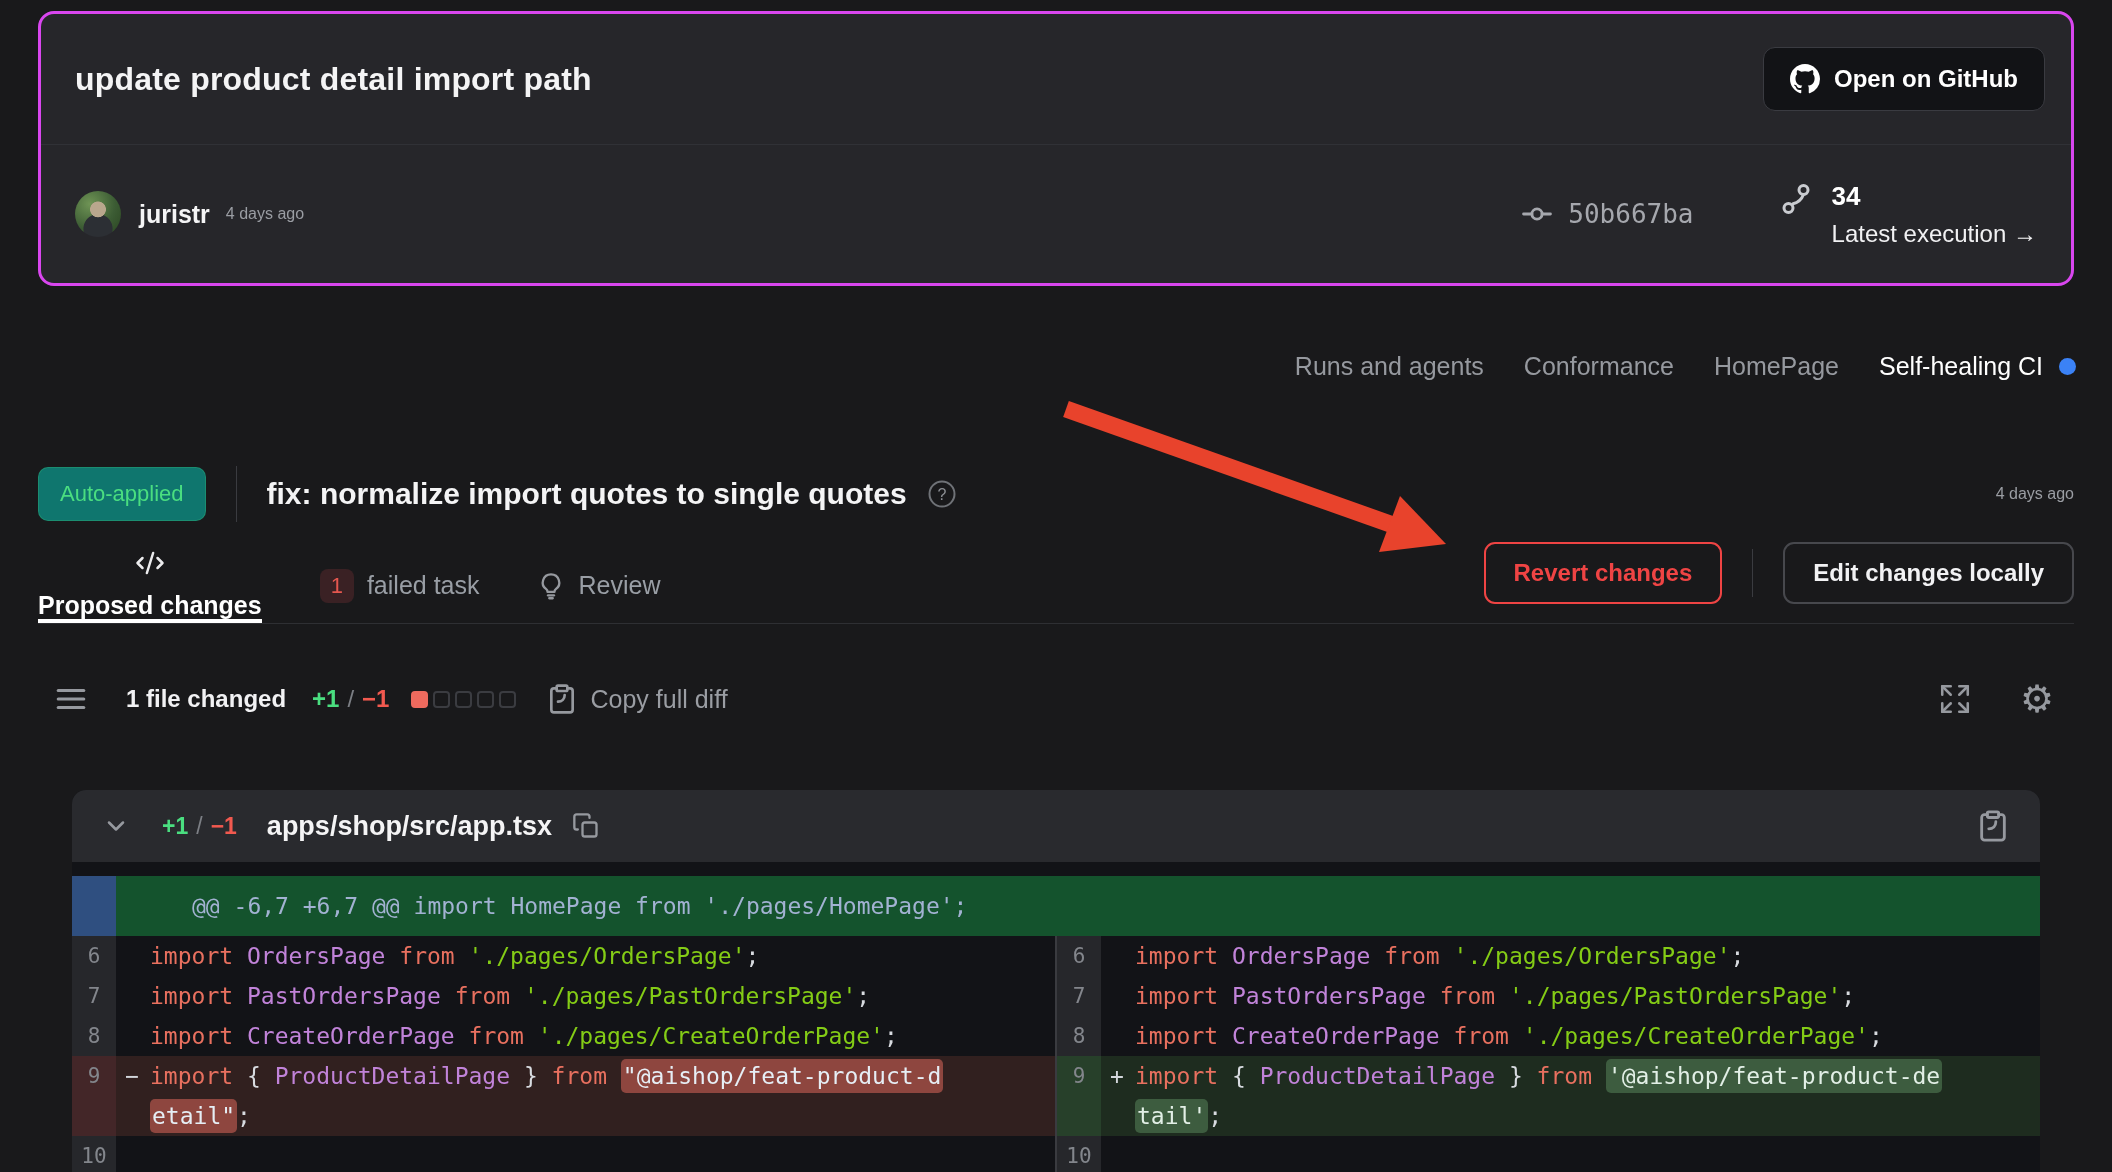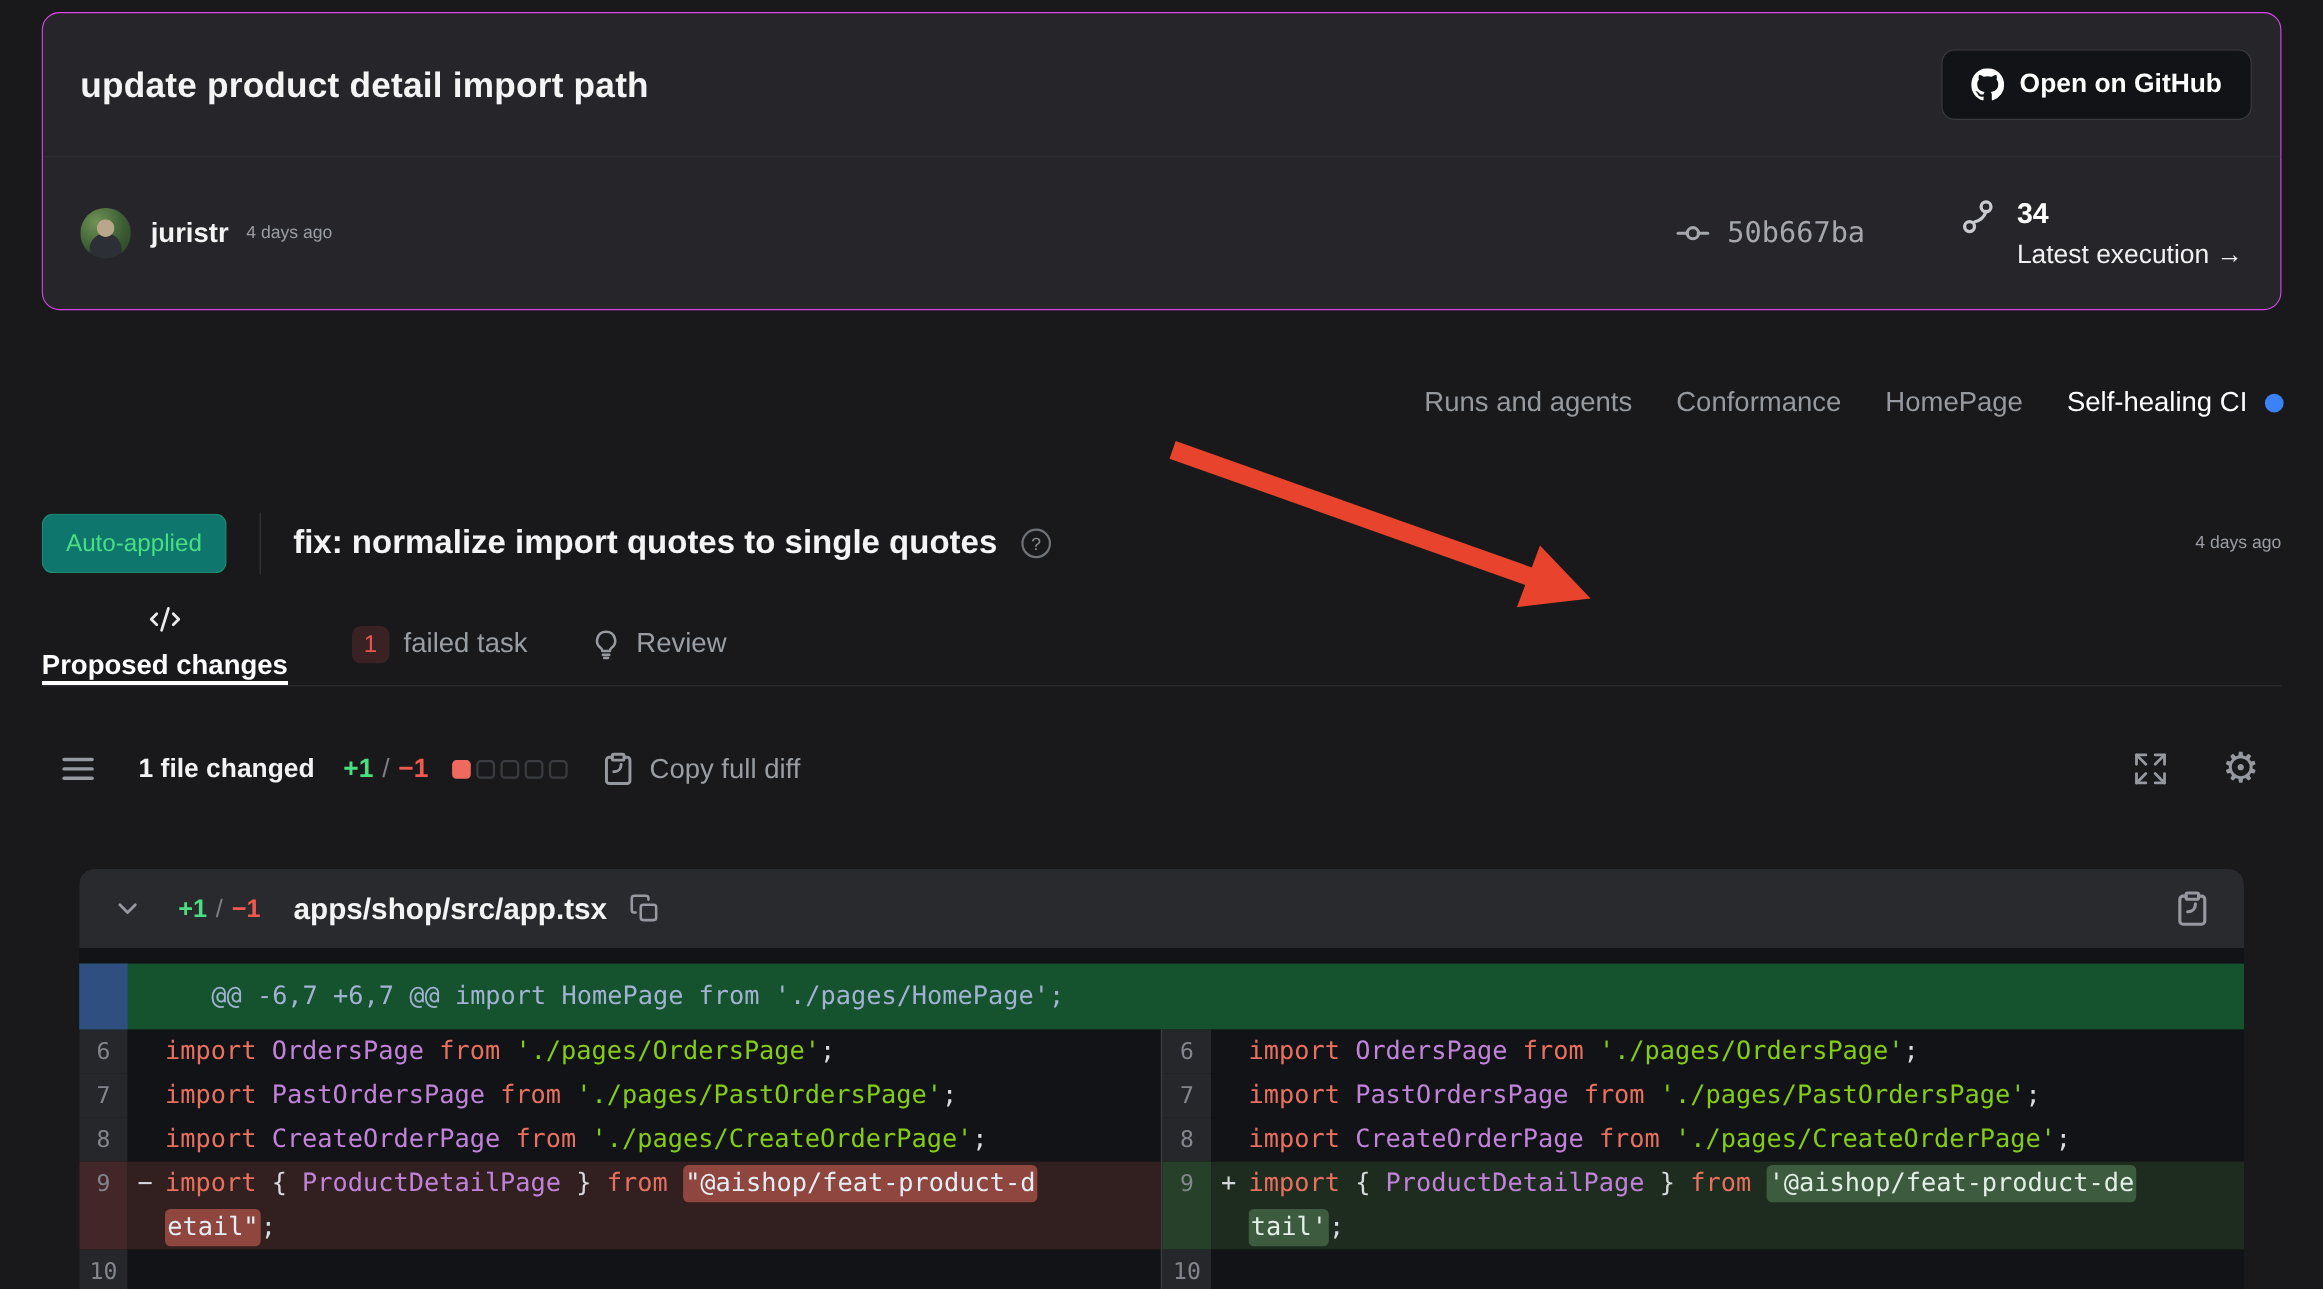--- a/index.html
+++ b/index.html
@@ -9,21 +9,21 @@
     background:#19191b;
     font-family:"Liberation Sans", sans-serif;
     color:#f4f4f5;
     -webkit-font-smoothing:antialiased;
   }
   svg { display:block; }
 
   
   .top-card {
     position:absolute; left:38px; top:11px; width:2036px;
-    background:#26262a; border:1px solid #d946ef; border-radius:16px;
+    background:#26262a; border:3px solid #d946ef; border-radius:16px;
   }
   .tc-row1 { height:130px; display:flex; align-items:center; padding:0 26px 0 34px; }
   .tc-title { font-size:32px; font-weight:700; letter-spacing:.2px; }
   .tc-sp { flex:1; }
   .gh-btn {
     display:flex; align-items:center; gap:14px;
     background:#121316; border:1px solid #3a3b41; border-radius:12px;
     padding:16px 26px; cursor:pointer;
   }
   .gh-btn span { font-size:24px; font-weight:700; color:#fff; }
@@ -221,20 +221,25 @@
     <span>failed task</span>
   </div>
   <div class="tab">
     <svg width="28" height="28" viewBox="0 0 24 24" fill="none" class="ic-gray" stroke-width="2" stroke-linecap="round" stroke-linejoin="round">
         <path d="M12 2a7 7 0 0 0-4.1 12.7c.7.5 1.1 1.4 1.1 2.3h6c0-.9.4-1.8 1.1-2.3A7 7 0 0 0 12 2z"></path>
         <path d="M9.5 20h5"></path>
         <path d="M10.5 22.5h3"></path>
       </svg>
     <span>Review</span>
   </div>
+  <div class="tab-actions">
+    <button class="btn btn-revert">Revert changes</button>
+    <div class="btn-div"></div>
+    <button class="btn btn-edit">Edit changes locally</button>
+  </div>
 </div>
 
 <svg class="arrow-svg" width="420" height="180" viewBox="0 0 420 180">
   <line x1="18" y1="17" x2="345" y2="133" stroke="#e8432c" stroke-width="17"></line>
   <polygon points="398,152 331,160 352,104" fill="#e8432c"></polygon>
 </svg>
 
 <div class="toolbar">
   <svg width="34" height="34" viewBox="0 0 24 24" fill="none" class="ic-gray" stroke-width="2.2" stroke-linecap="round" style="cursor:pointer">
       <line x1="3" y1="6" x2="21" y2="6"></line>

